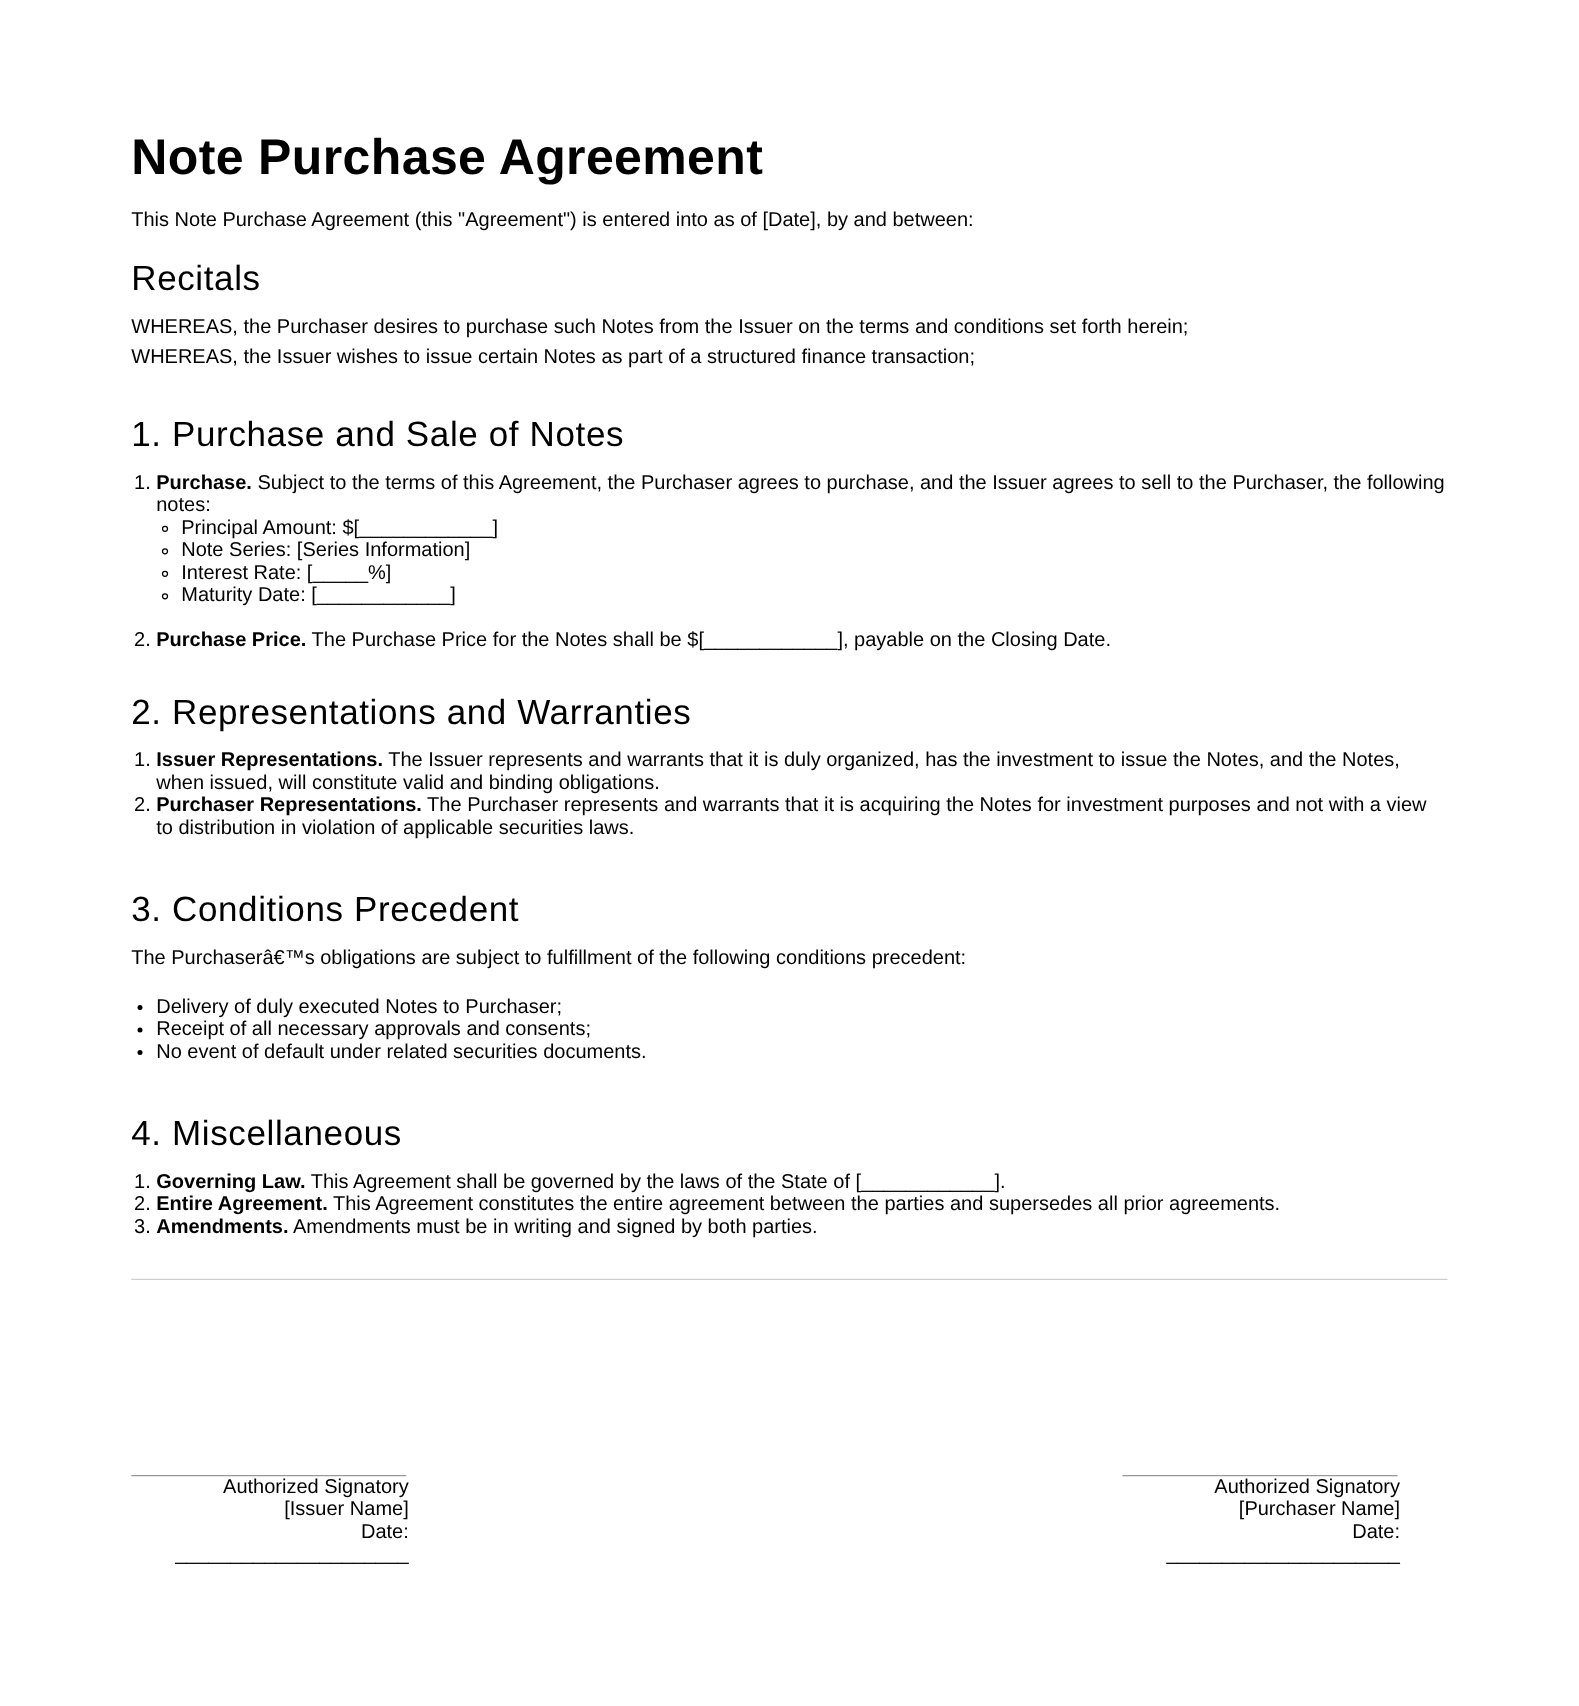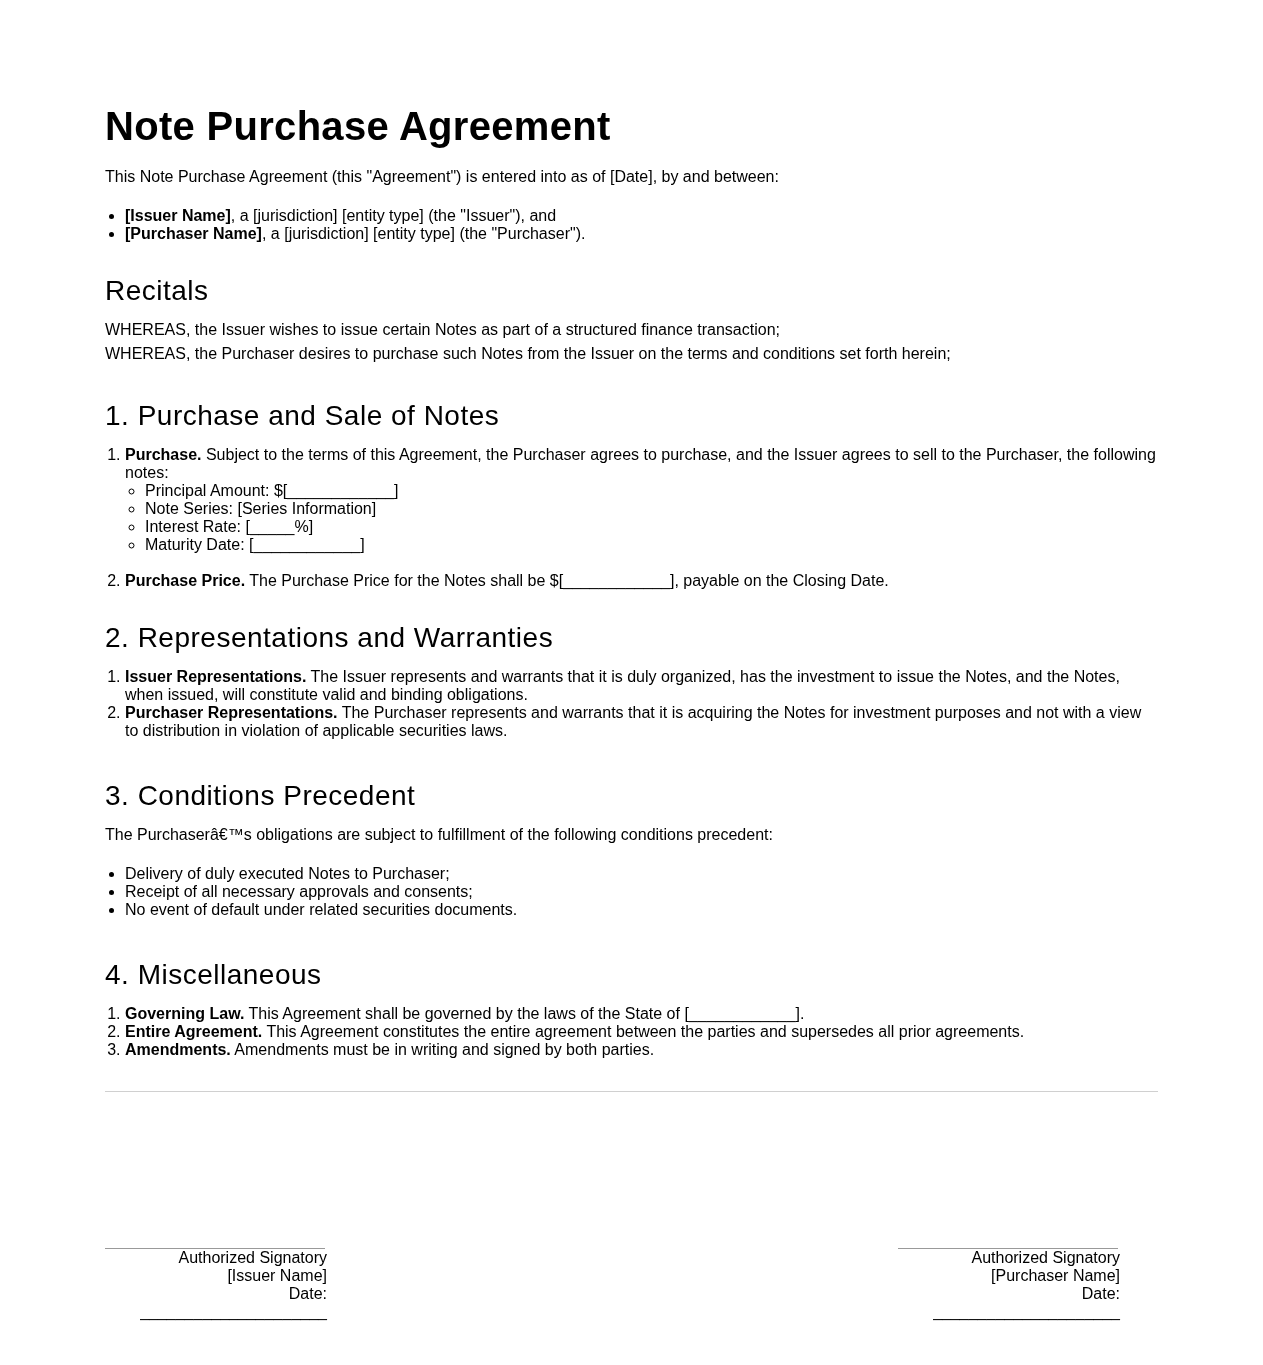--- a/index.html
+++ b/index.html
@@ -39,29 +39,25 @@
   b { font-weight: bold; }
 </style>
 </head>
 <body>
 
 <div class="page">
   <h1>Note Purchase Agreement</h1>
 
   <p class="intro">This Note Purchase Agreement (this "Agreement") is entered into as of [Date], by and between:</p>
 
-  <ul class="disc parties">
-    <li><b>[Issuer Name]</b><span>, a [jurisdiction] [entity type] (the "Issuer"), and</span></li>
-    <li><b>[Purchaser Name]</b><span>, a [jurisdiction] [entity type] (the "Purchaser").</span></li>
-  </ul>
 
   <h2 class="sec-h">Recitals</h2>
   <div class="recitals">
+    <p class="recital">WHEREAS, the Purchaser desires to purchase such Notes from the Issuer on the terms and conditions set forth herein;</p>
     <p class="recital">WHEREAS, the Issuer wishes to issue certain Notes as part of a structured finance transaction;</p>
-    <p class="recital">WHEREAS, the Purchaser desires to purchase such Notes from the Issuer on the terms and conditions set forth herein;</p>
   </div>
 
   <h2 class="sec-h">1. Purchase and Sale of Notes</h2>
   <ol class="sec1-list">
     <li>
       <b>Purchase.</b><span> Subject to the terms of this Agreement, the Purchaser agrees to purchase, and the Issuer agrees to sell to the Purchaser, the following notes:</span>
       <ul class="circle">
         <li>Principal Amount: $[____________]</li>
         <li>Note Series: [Series Information]</li>
         <li>Interest Rate: [_____%]</li>

